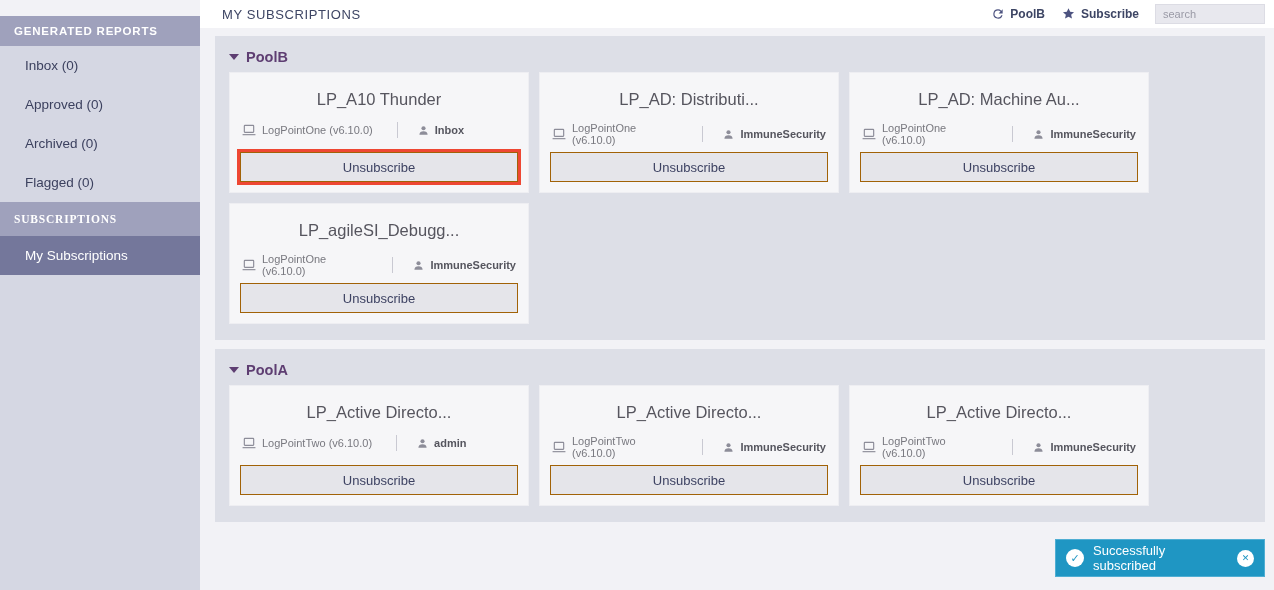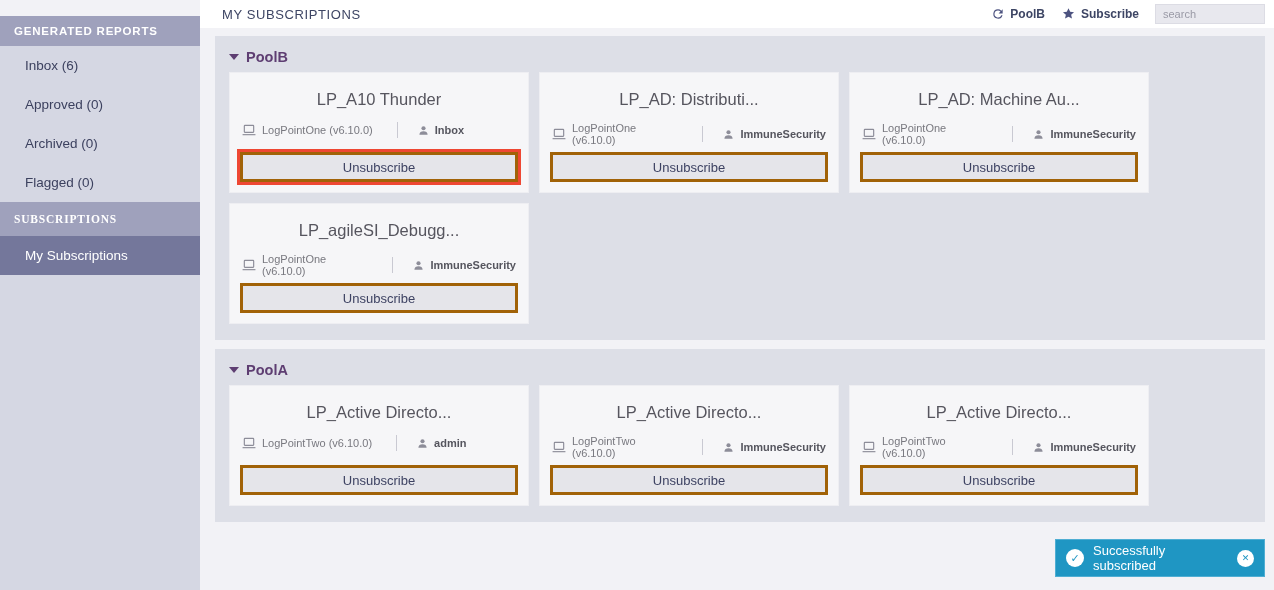--- a/index.html
+++ b/index.html
@@ -50,21 +50,21 @@
   
   .card { background:#f6f6f8; height:121px; position:relative; border:1px solid #eeeef2; }
   .card-title { text-align:center; margin-top:17px; font-size:16.5px; color:#56555e; }
   .card-meta { display:flex; align-items:center; margin:13px 12px 0 12px; gap:6px; }
   .card-meta .icon { display:flex; align-items:center; }
   .sys-name { font-size:11px; color:#78787f; }
   .meta-divider { width:1px; height:16px; background:#c9c9d2; margin:0 14px 0 18px; }
   .owner-name { font-size:11px; font-weight:600; color:#55555e; }
   .unsub {
     position:absolute; left:10px; right:10px; bottom:10px; height:30px;
-    background:#e5e5ea; border:3px solid #a16207; font-size:13px; color:#3d4262;
+    background:#e5e5ea; border:1px solid #a16207; font-size:13px; color:#3d4262;
     cursor:pointer; font-family:"Liberation Sans","DejaVu Sans",sans-serif;
   }
   .unsub.highlighted { outline:3px solid #ee4733; outline-offset:0px; }
 
   
   .toast {
     position:absolute; right:9px; bottom:13px; width:210px; height:38px;
     background:#1f96c3; border:1px solid #4faed3; display:flex; align-items:center;
     padding:0 10px; gap:9px; color:#ffffff;
   }
@@ -74,21 +74,21 @@
     align-items:center; justify-content:center; font-weight:bold; flex:0 0 auto;
   }
   .check-ic { width:18px; height:18px; font-size:11px; }
   .close-ic { width:17px; height:17px; font-size:9px; margin-left:auto; cursor:pointer; }
 </style>
 </head>
 <body>
 
 <div class="sidebar">
   <div class="sb-header first">GENERATED REPORTS</div>
-  <div class="sb-item">Inbox (6)</div>
+  <div class="sb-item">Inbox (0)</div>
   <div class="sb-item">Approved (0)</div>
   <div class="sb-item">Archived (0)</div>
   <div class="sb-item">Flagged (0)</div>
   <div class="sb-header second">SUBSCRIPTIONS</div>
   <div class="sb-item selected">My Subscriptions</div>
 </div>
 
 <div class="topbar">
   <div class="topbar-title">MY SUBSCRIPTIONS</div>
   <div class="topbar-right">

